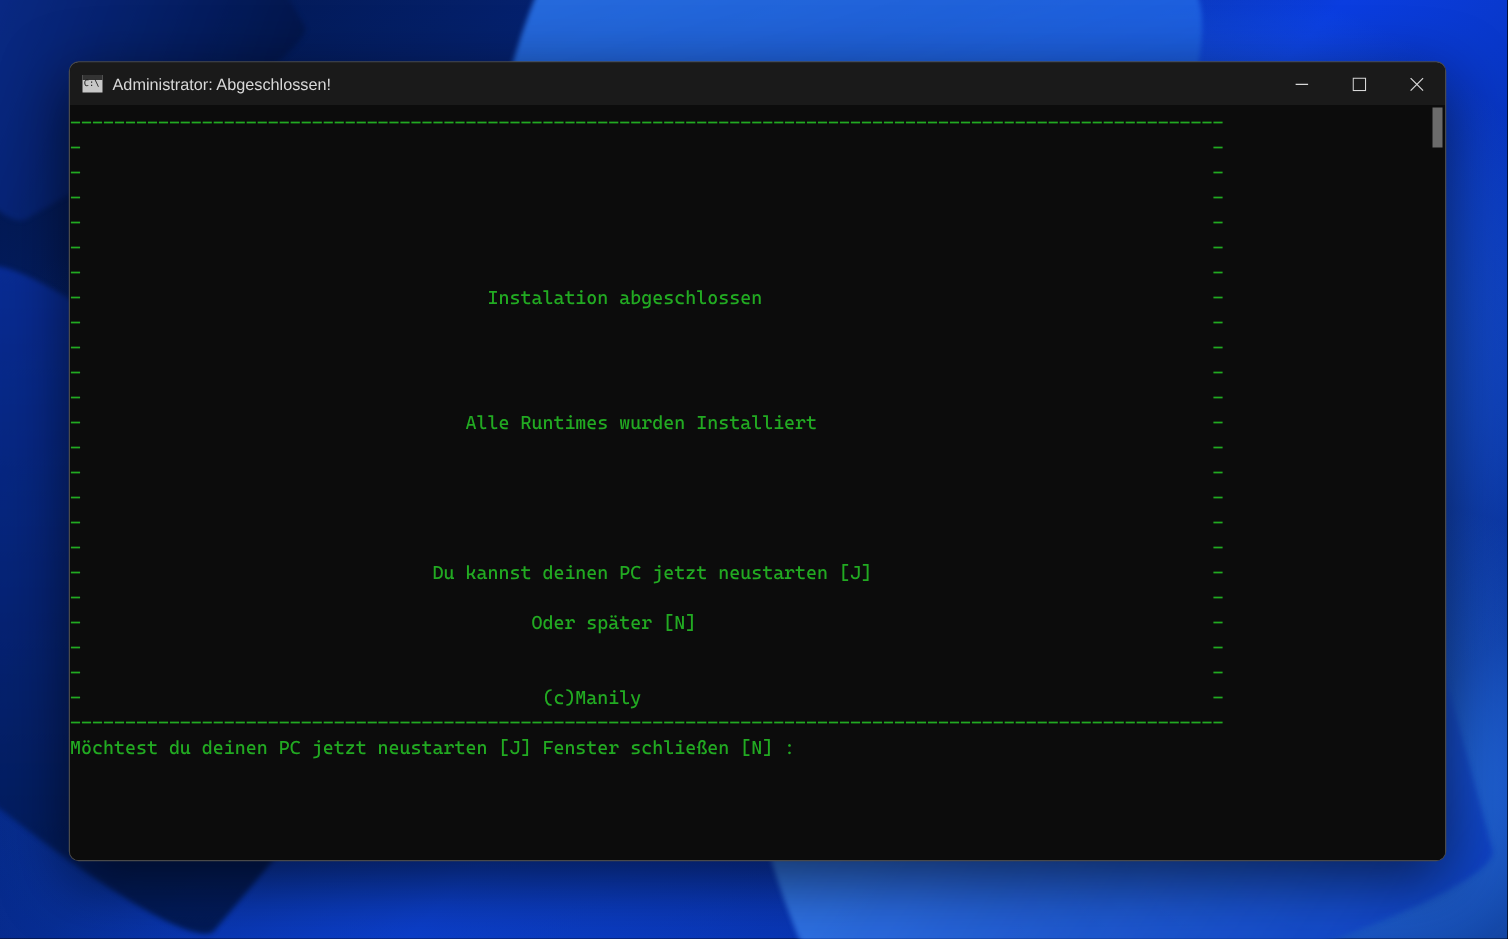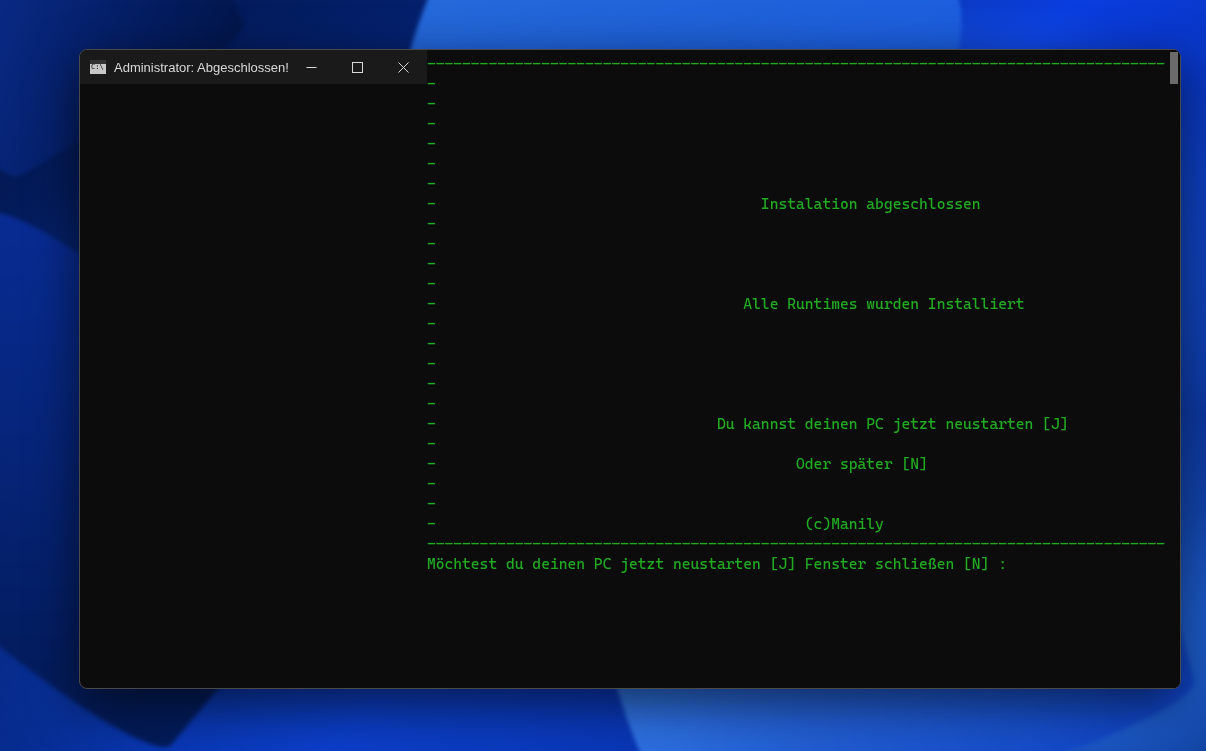--- a/index.html
+++ b/index.html
@@ -44,23 +44,22 @@
     position: absolute;
     left: 55px;
     top: 49px;
     width: 1100px;
     height: 638px;
     background: #0c0c0c;
     border: 1px solid #4a4a4a;
     border-radius: 8px;
     box-shadow: 0 15px 50px rgba(0,0,0,0.6);
     display: flex;
-    flex-direction: row;
+    flex-direction: column;
     overflow: hidden;
-    margin-left: 24px;
   }
   .titlebar {
     height: 34px;
     background: #1a1a1a;
     display: flex;
     align-items: center;
     color: #d8d8d8;
     font-size: 13px;
     user-select: none;
   }

